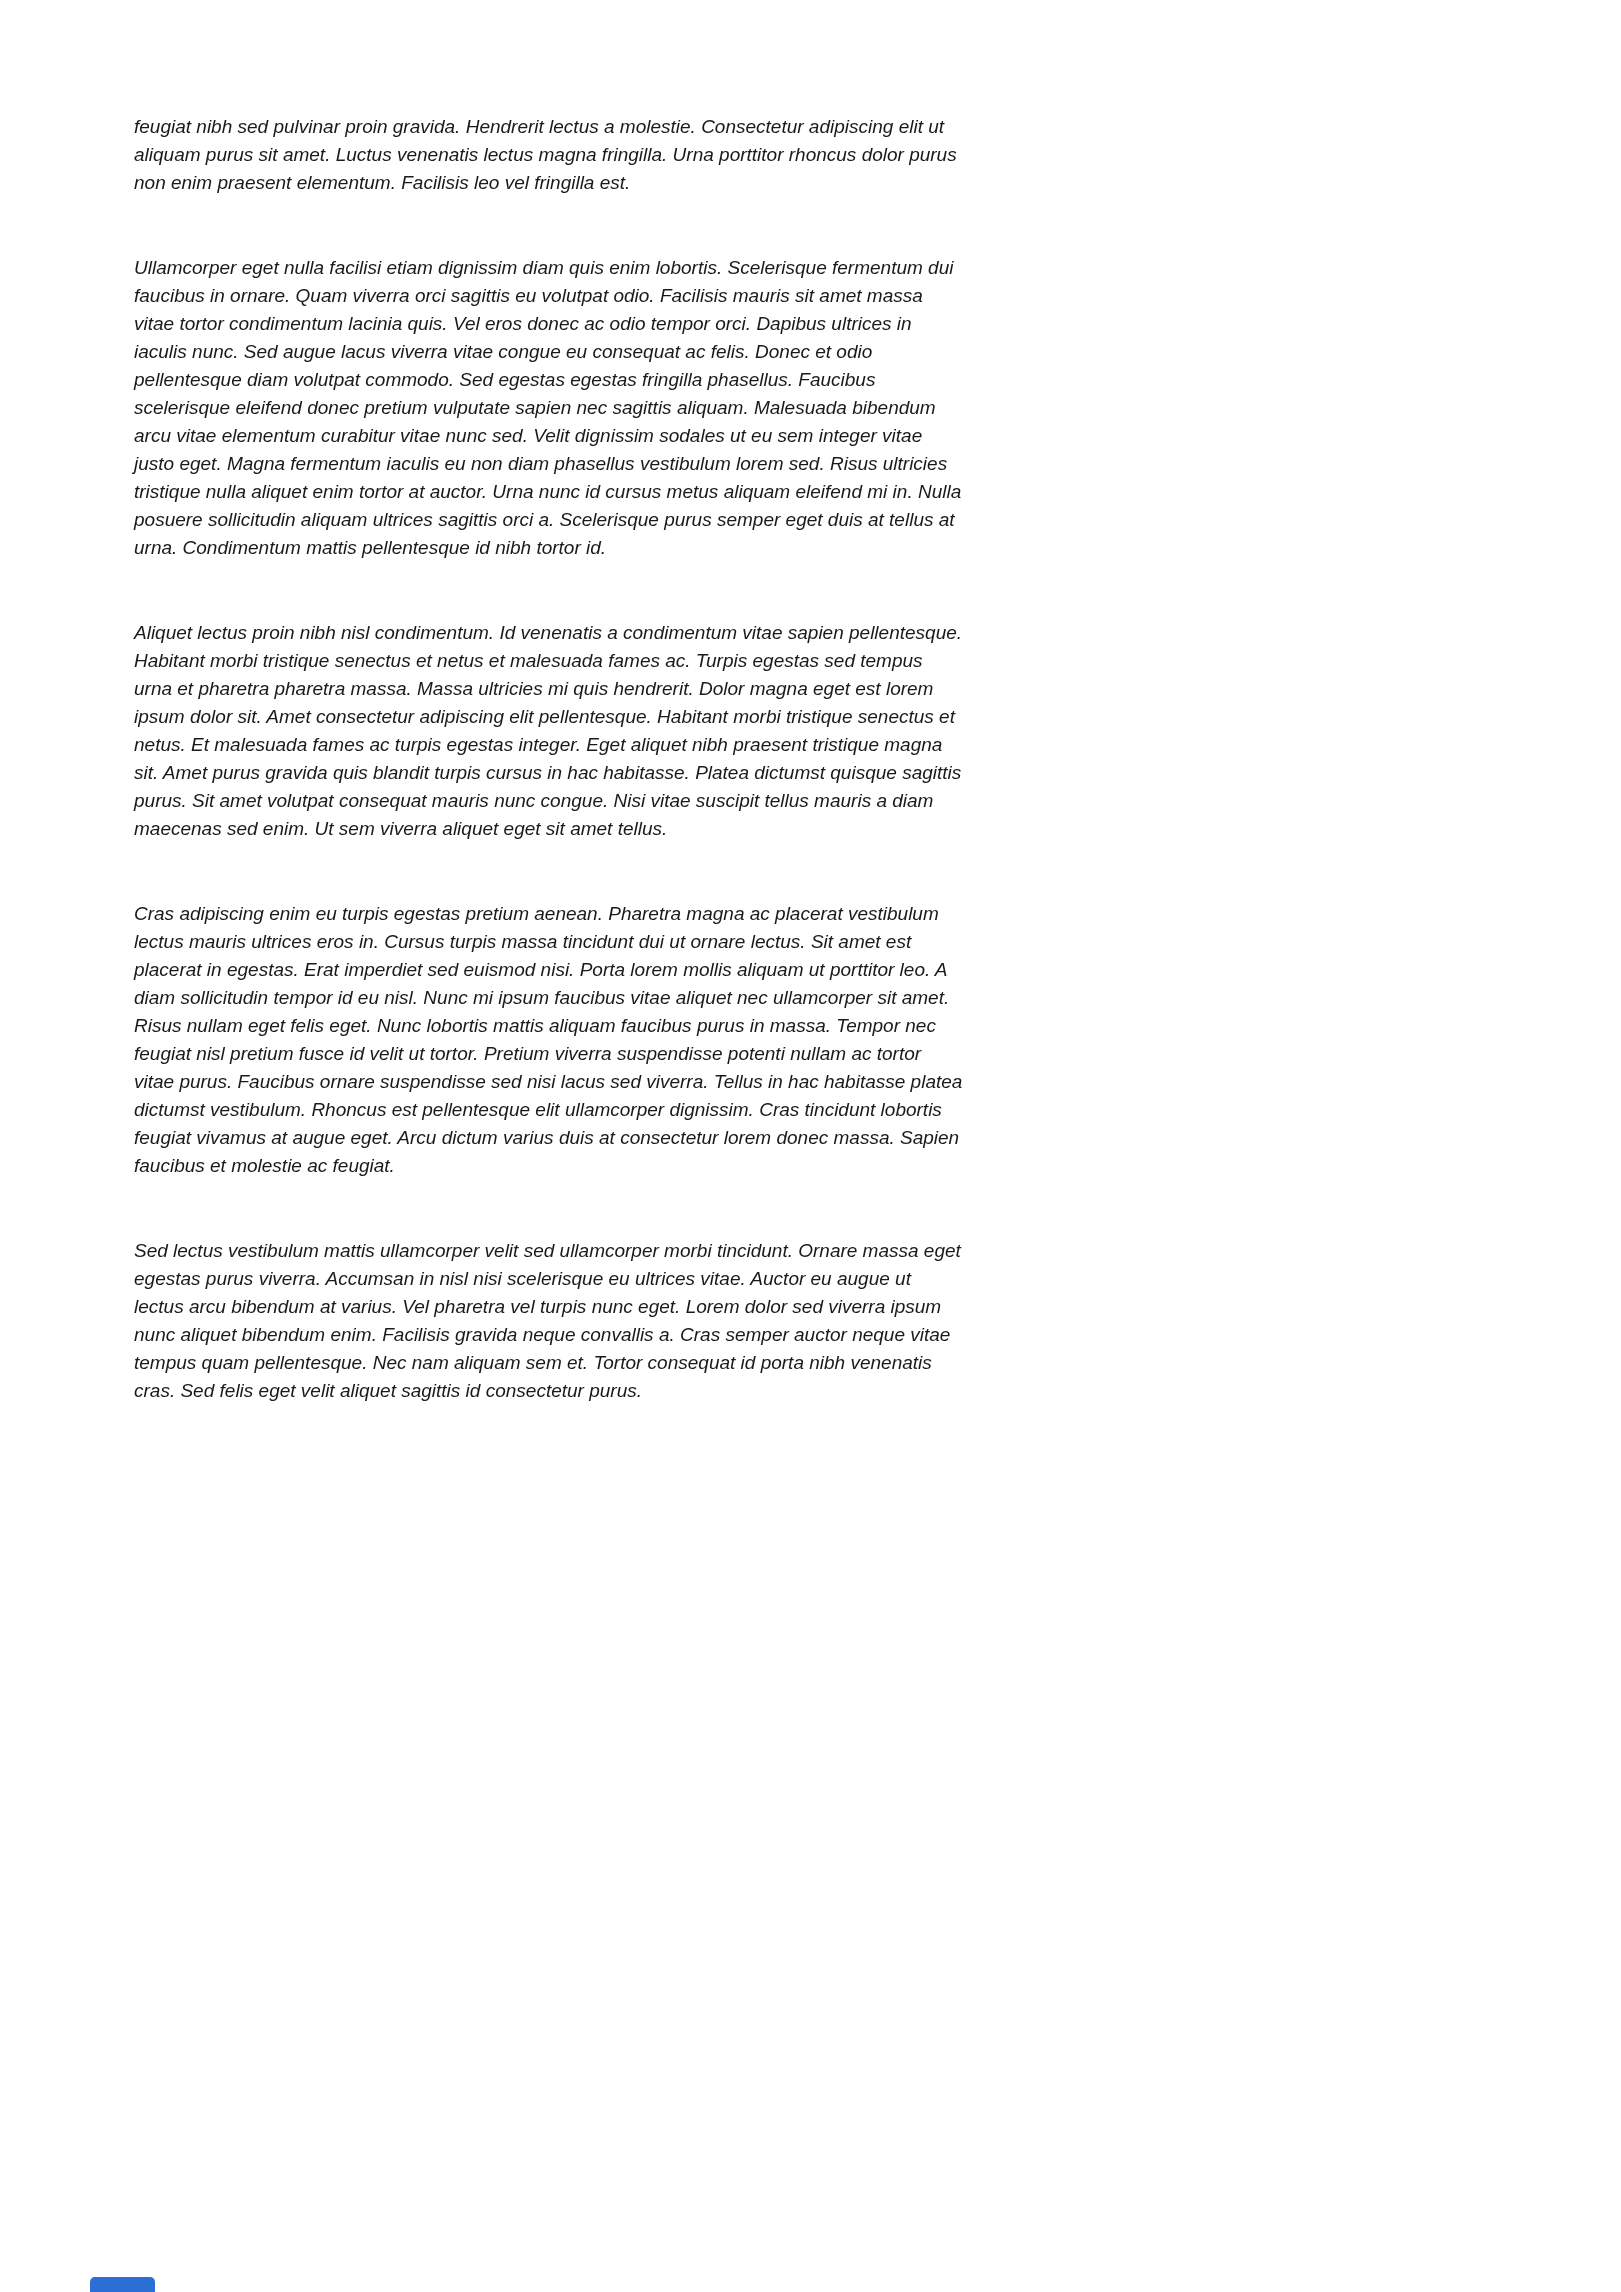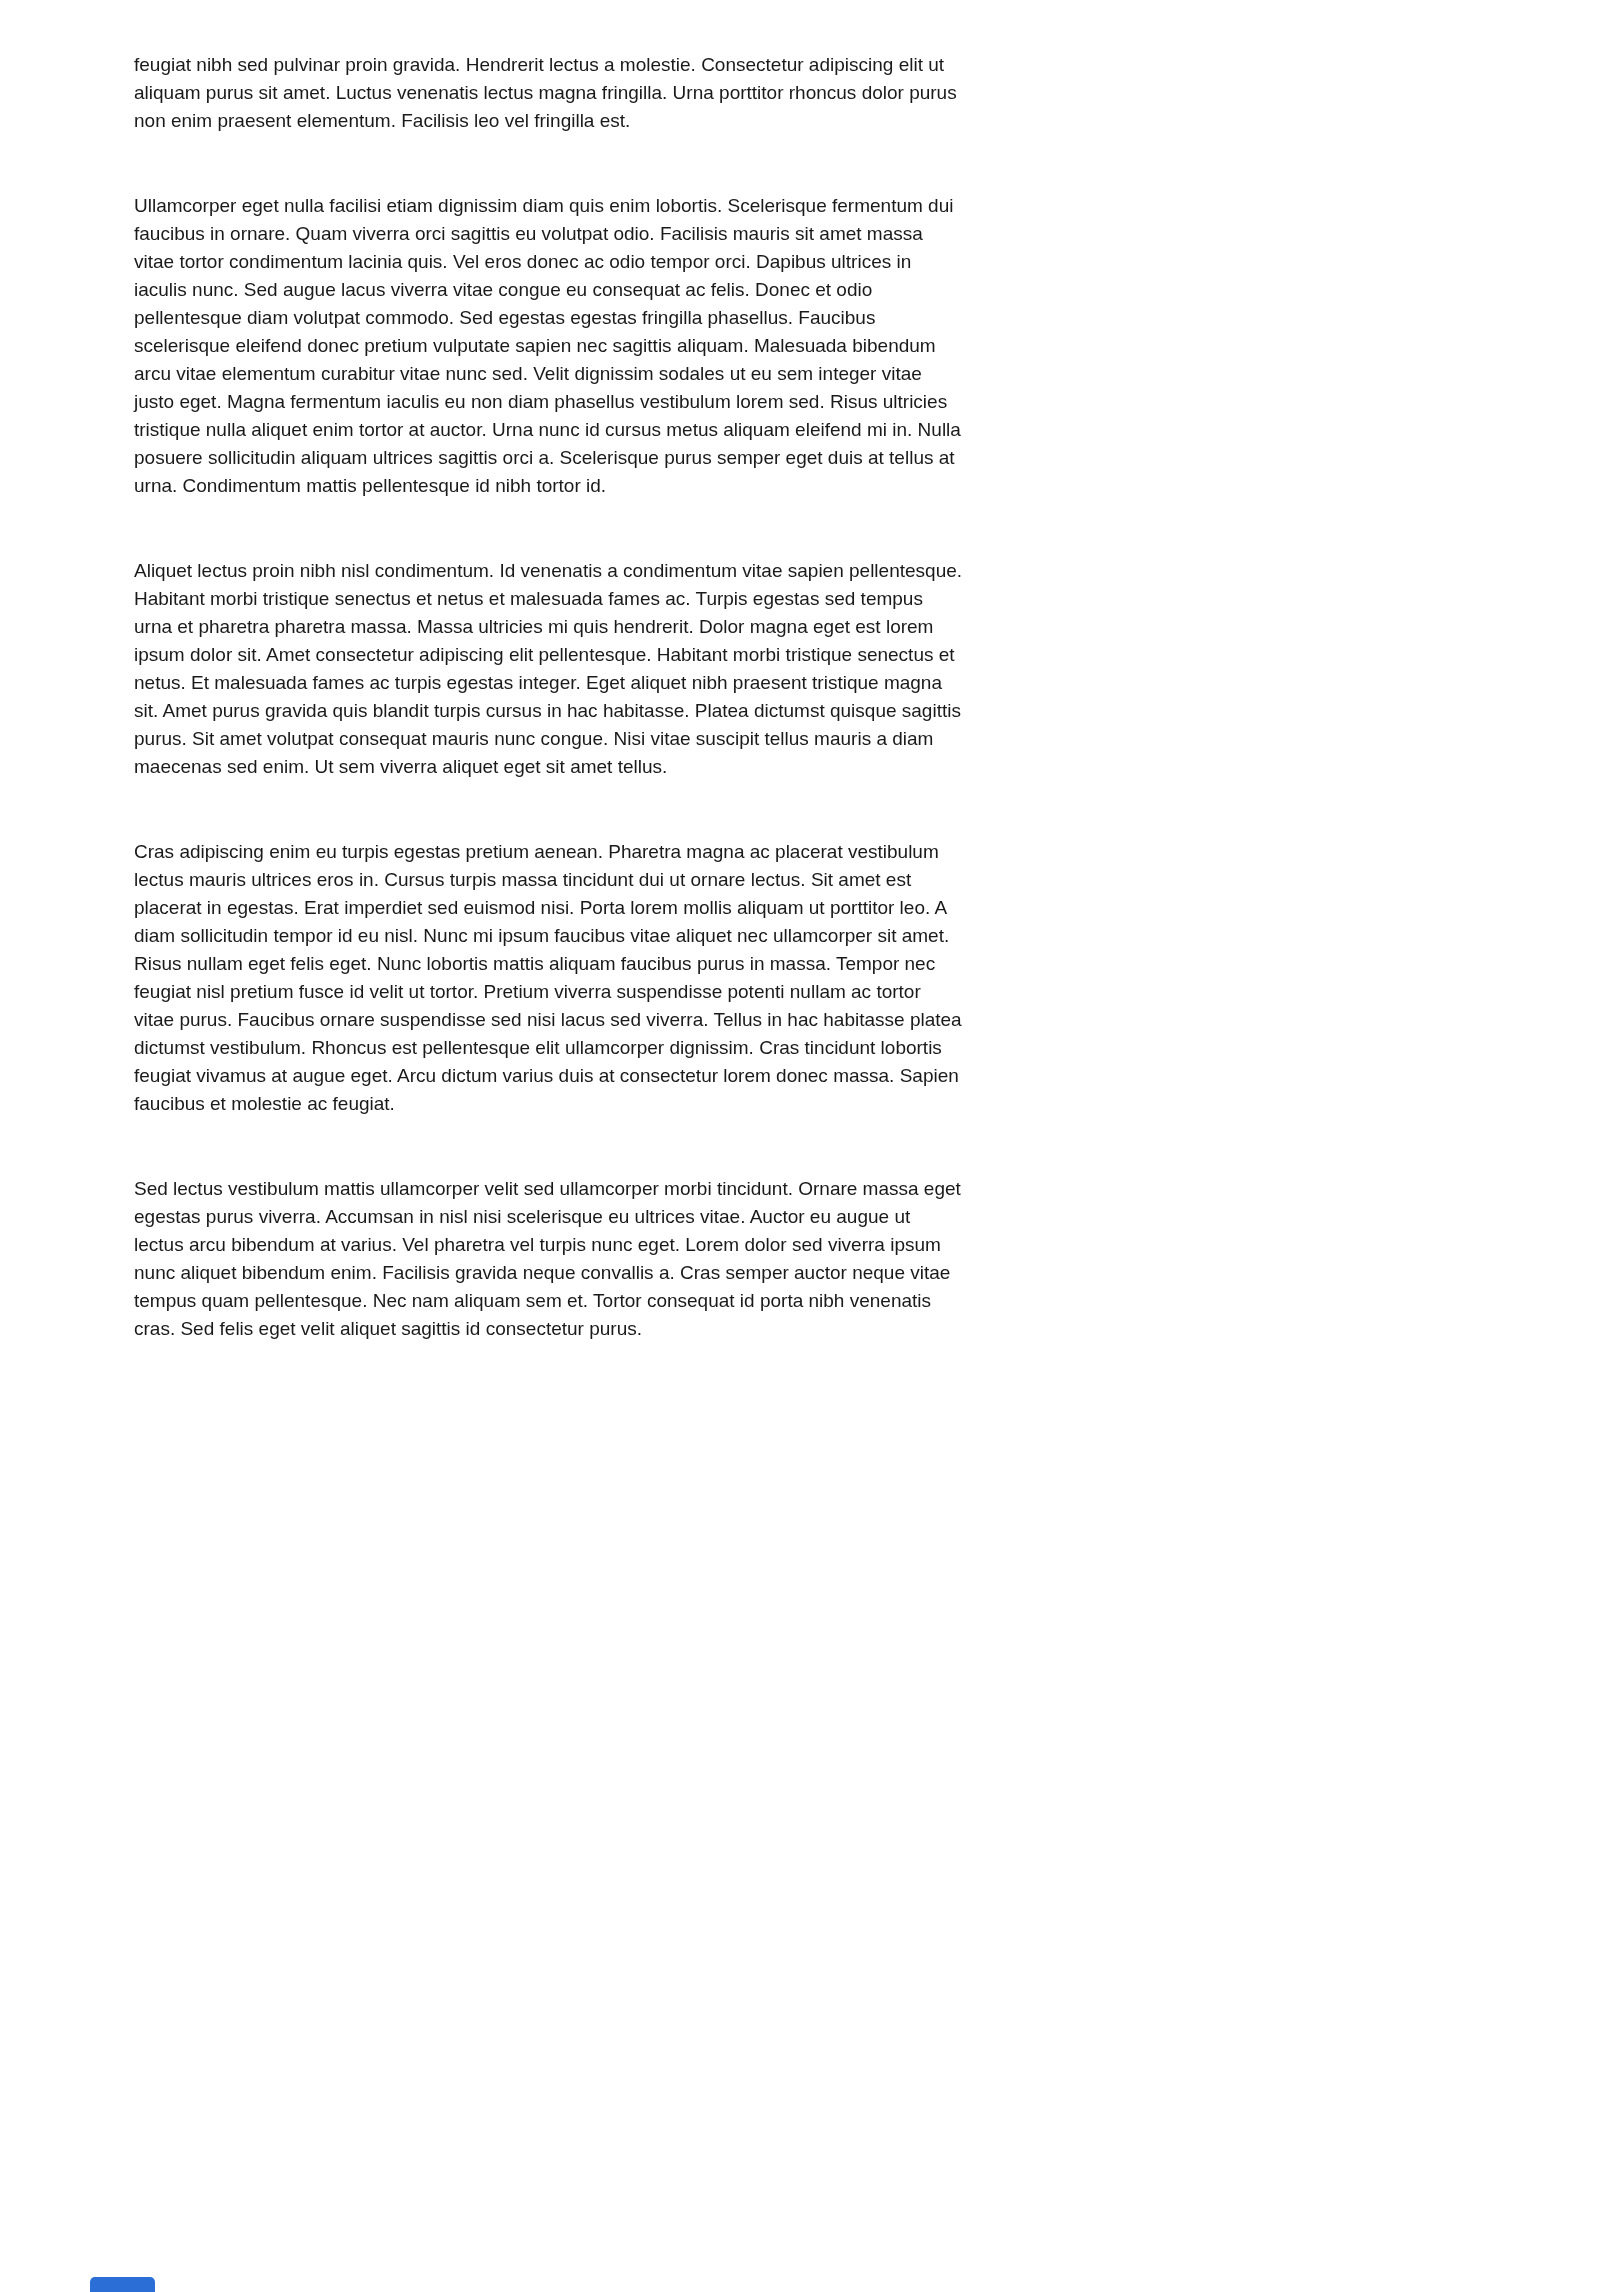--- a/index.html
+++ b/index.html
@@ -13,22 +13,23 @@
     height: 2293px;
     background: #ffffff;
     overflow: hidden;
     font-family: "Liberation Sans", sans-serif;
   }
   .doc-content {
     position: absolute;
     top: 0;
     left: 134px;
     width: 831px;
-    padding-top: 51px;
+    padding-top: 113px;
     color: #1a1a1a;
+    font-style: italic;
   }
   .doc-content p {
     margin: 0 0 57px 0;
     font-size: 19px;
     line-height: 28px;
     text-align: left;
     letter-spacing: 0;
   }
   .blue-fragment {
     position: absolute;

